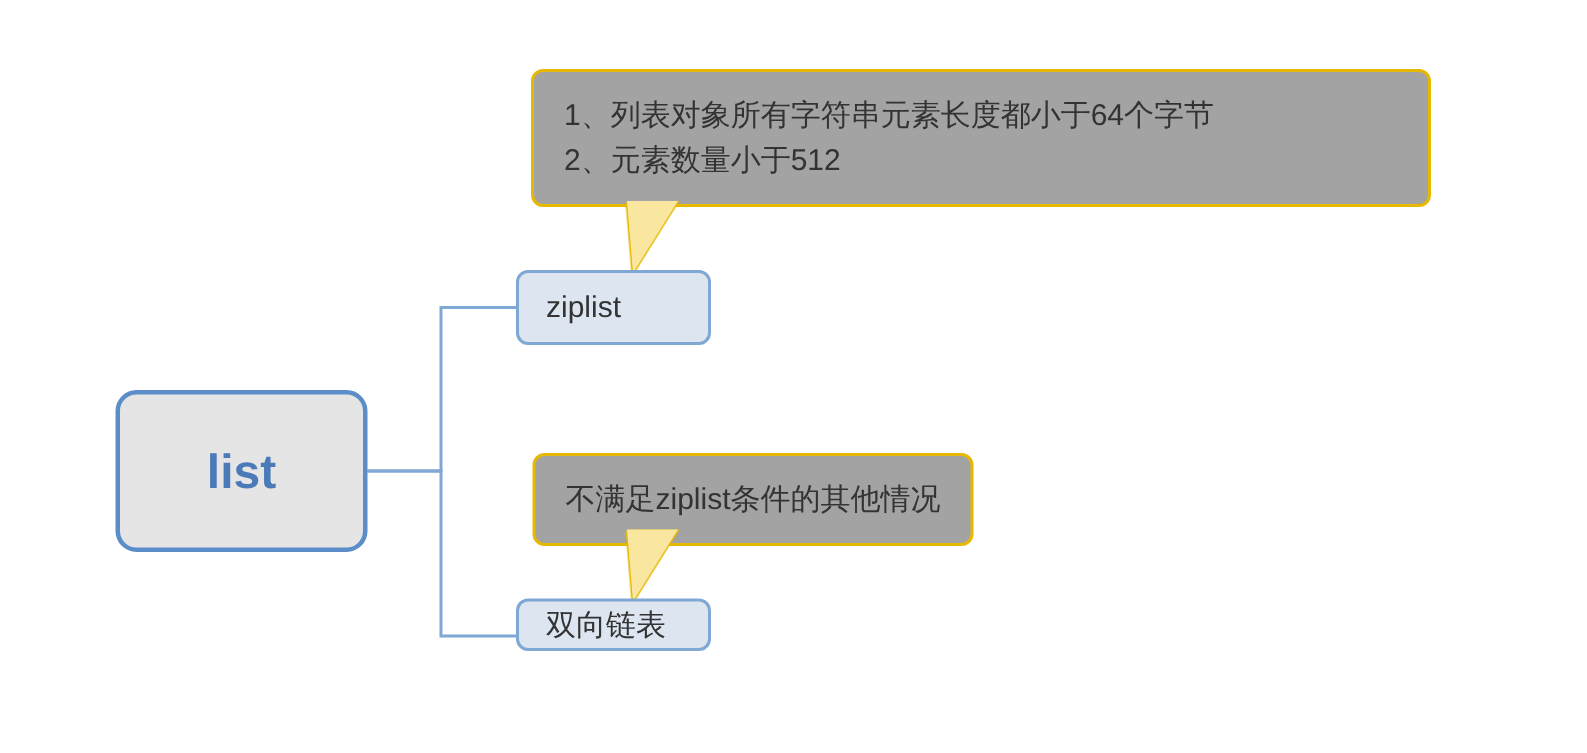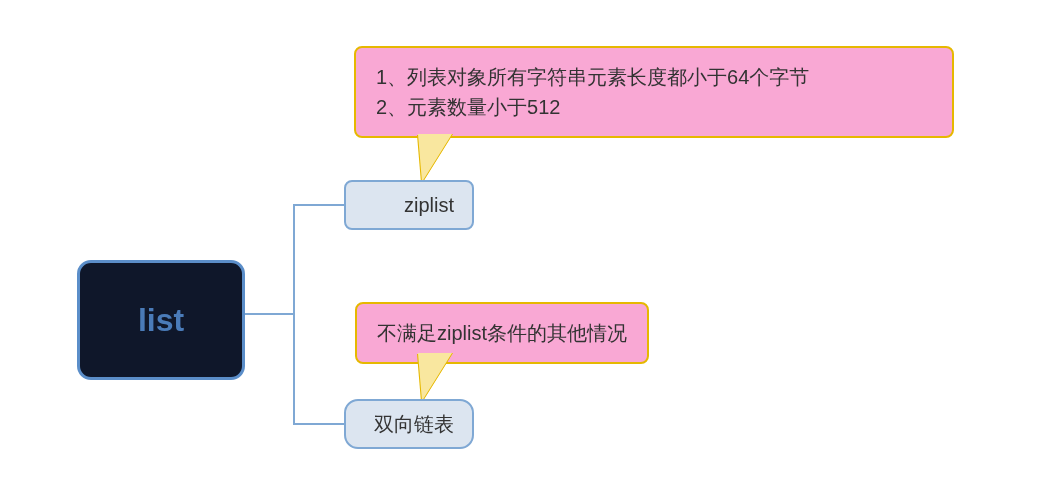--- a/index.html
+++ b/index.html
@@ -12,59 +12,58 @@
       height: 502px;
       background: #ffffff;
       font-family: Arial, "Microsoft YaHei", sans-serif;
       position: relative;
     }
     .root-node {
       position: absolute;
       left: 77px;
       top: 260px;
       width: 168px;
-      height: 120px;
-      background: #0f172a;
+      height: 108px;
+      background: #e5e5e5;
       border: 3px solid #5b8ec9;
       border-radius: 14px;
       display: flex;
       align-items: center;
       justify-content: center;
       font-size: 32px;
       font-weight: bold;
       color: #4a7bb8;
     }
     .child-node {
       position: absolute;
       background: #dce5f0;
       border: 2px solid #7fa8d4;
       border-radius: 8px;
       display: flex;
       align-items: center;
-      justify-content: flex-end;
+      justify-content: flex-start;
       font-size: 20px;
       color: #333;
       padding: 10px 18px;
     }
     .node-ziplist {
       left: 344px;
       top: 180px;
       width: 130px;
       height: 50px;
     }
     .node-dlist {
       left: 344px;
       top: 399px;
       width: 130px;
-      height: 50px;
-      border-radius: 14px;
+      height: 35px;
     }
     .callout {
       position: absolute;
-      background: #f9a8d4;
+      background: #a3a3a3;
       border: 2px solid #e6b800;
       border-radius: 8px;
       padding: 14px 20px;
       font-size: 20px;
       color: #333;
       line-height: 1.5;
     }
     .callout-1 {
       left: 354px;
       top: 46px;

